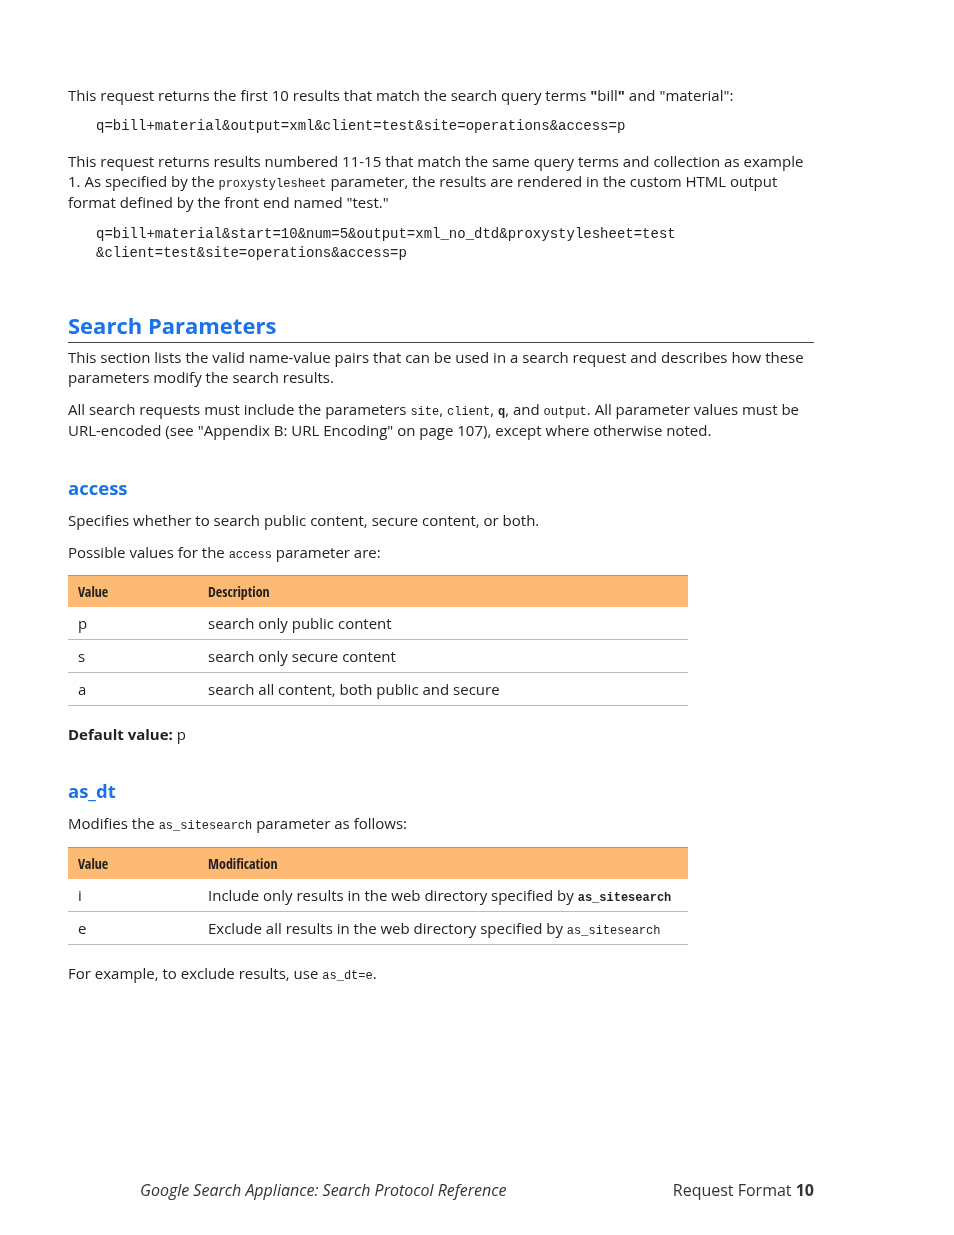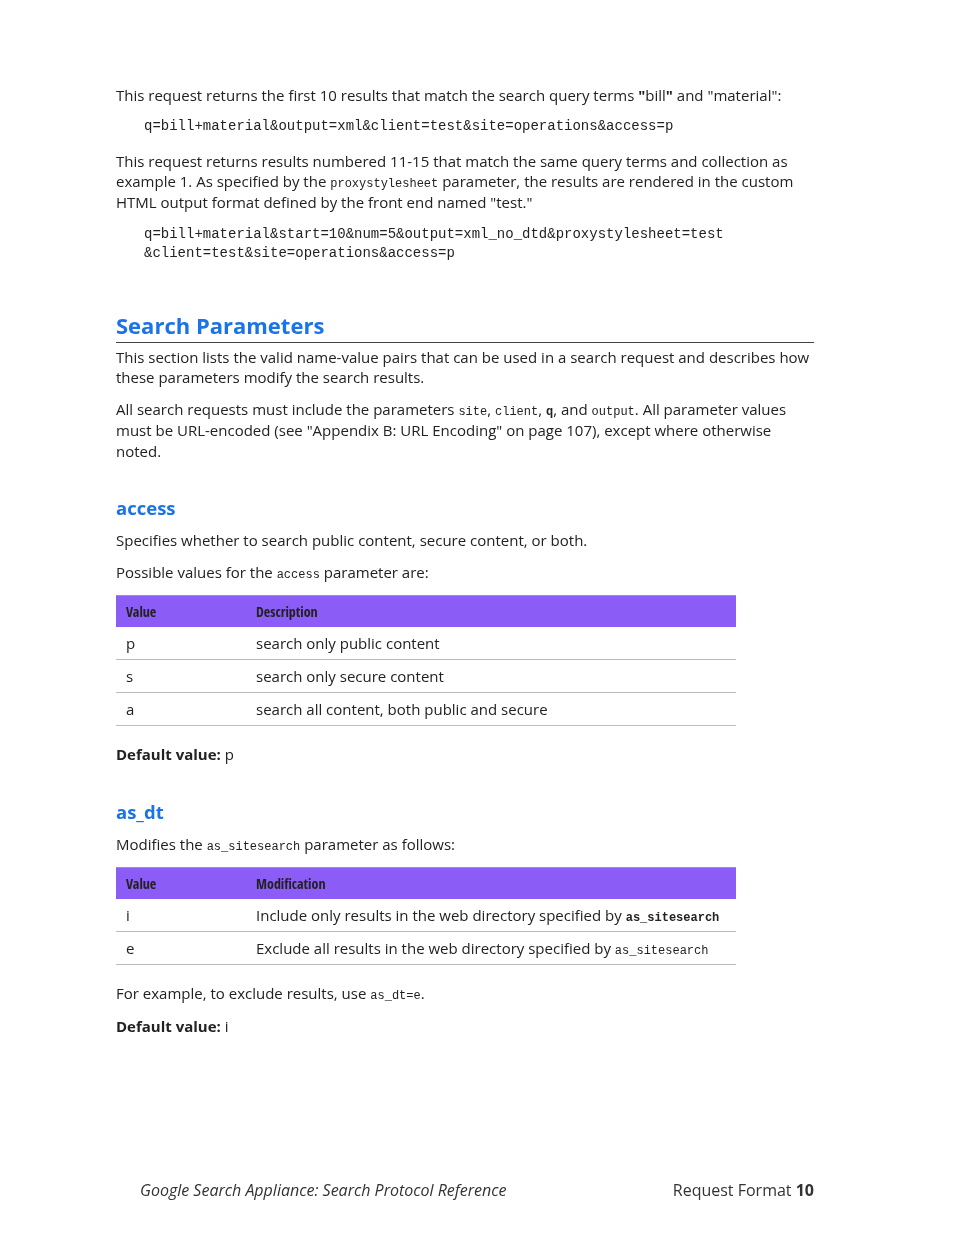--- a/index.html
+++ b/index.html
@@ -8,21 +8,21 @@
     font-size: 15px;
     color: #222;
     margin: 0;
     padding: 0;
     width: 954px;
     height: 1235px;
     position: relative;
     box-sizing: border-box;
   }
   .page {
-    padding: 85px 140px 60px 116px;
+    padding: 85px 140px 60px 68px;
   }
   p {
     margin: 0 0 12px 0;
     line-height: 1.35;
   }
   code, .mono {
     font-family: "Courier New", Courier, monospace;
     font-size: 12px;
   }
   pre {
@@ -46,21 +46,21 @@
     font-size: 18.5px;
     font-weight: 700;
     margin: 34px 0 10px 0;
   }
   table.data {
     border-collapse: collapse;
     width: 620px;
     margin: 4px 0 18px 0;
   }
   table.data th {
-    background: #8b5cf6;
+    background: #fdba74;
     text-align: left;
     font-weight: 700;
     font-size: 14px;
     padding: 6px 10px;
     border-top: 1px solid #999;
     font-family: "Open Sans Condensed", "Segoe UI", Arial, sans-serif;
     font-stretch: condensed;
   }
   table.data td {
     padding: 6px 10px;
@@ -167,23 +167,20 @@
         <td>e</td>
         <td><span>Exclude all results in the web directory specified by </span><code>as_sitesearch</code></td>
       </tr>
     </tbody>
   </table>
 
   <p>
     <span>For example, to exclude results, use </span><code>as_dt=e</code><span>.</span>
   </p>
 
-  <p class="default-line">
-    <strong>Default value:</strong><span> i</span>
-  </p>
 
 </div>
 
 <div class="footer">
   <div class="left">Google Search Appliance: Search Protocol Reference</div>
   <div class="right">
     <span>Request Format</span>
     <span class="pagenum">10</span>
   </div>
 </div>

